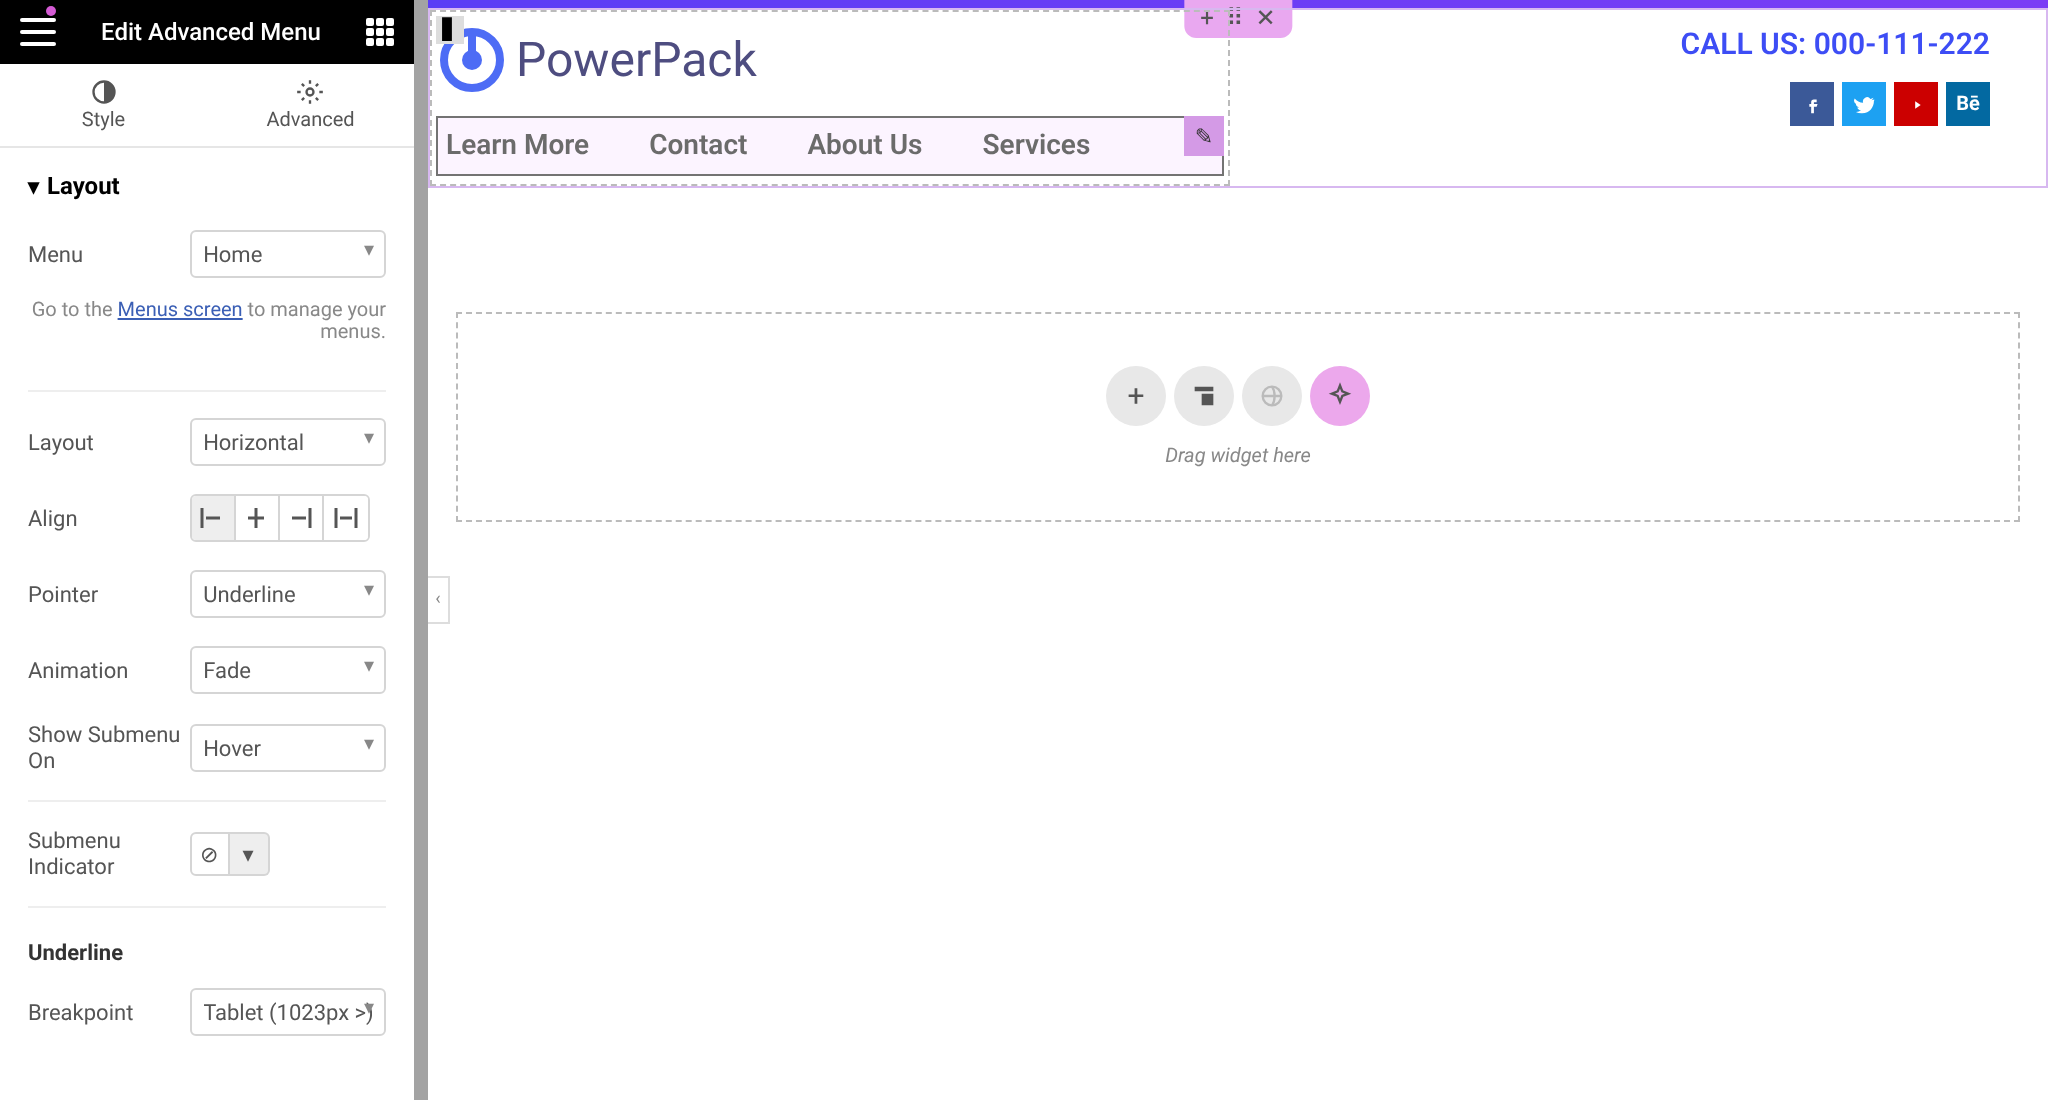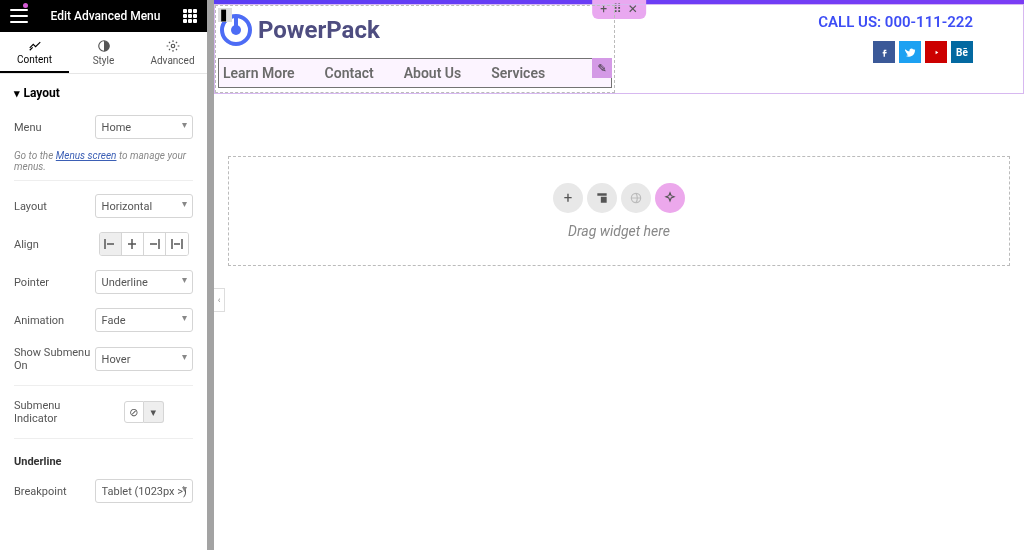--- a/index.html
+++ b/index.html
@@ -19,25 +19,25 @@
 .tab { flex: 1; display: flex; flex-direction: column; align-items: center; justify-content: center; font-size: 10px; color: #555; cursor: pointer; gap: 2px; }
 .tab.active { border-bottom: 2px solid #000; color: #000; }
 .tab svg { width: 14px; height: 14px; }
 
 .panel { flex: 1; overflow-y: auto; padding: 0 14px 14px 14px; }
 .section-head { display: flex; align-items: center; gap: 4px; font-size: 12px; font-weight: 700; padding: 12px 0 8px 0; cursor: pointer; }
 .section-head::before { content: "▾"; font-size: 11px; }
 
 .row { display: flex; align-items: center; justify-content: space-between; padding: 7px 0; font-size: 11px; color: #555; }
 .row .label { flex: 0 0 45%; }
-.row .ctrl { flex: 0 0 55%; display: flex; justify-content: center; }
+.row .ctrl { flex: 0 0 55%; display: flex; justify-content: flex-start; }
 .select { width: 100%; height: 24px; border: 1px solid #d5d5d5; border-radius: 3px; font-size: 11px; padding: 0 6px; background: #fff; color: #555; appearance: none; position: relative; }
 .select-wrap { position: relative; width: 100%; }
 .select-wrap::after { content: "▾"; position: absolute; right: 6px; top: 4px; font-size: 10px; color: #888; pointer-events: none; }
-.hint { font-size: 10px; font-style: italic; color: #888; margin: 4px 0 8px 0; }
+.hint { font-size: 10px; color: #888; margin: 4px 0 23px 0; text-align: right; }
 .hint a { color: #3b5fb5; }
 .hr { border-top: 1px solid #eee; margin: 6px 0; }
 .btngroup { display: flex; border: 1px solid #d5d5d5; border-radius: 3px; overflow: hidden; }
 .btngroup button { width: 22px; height: 22px; border: none; border-right: 1px solid #d5d5d5; background: #fff; cursor: pointer; display: flex; align-items: center; justify-content: center; }
 .btngroup button:last-child { border-right: none; }
 .btngroup button.active { background: #eee; }
 .subhead { font-size: 11px; font-weight: 700; color: #333; padding: 10px 0 4px 0; }
 .iconbtn { width: 20px; height: 22px; border: 1px solid #d5d5d5; display: flex; align-items: center; justify-content: center; font-size: 11px; background: #fff; }
 .iconpair { display: flex; }
 .iconpair .iconbtn:first-child { border-radius: 3px 0 0 3px; }
@@ -49,40 +49,40 @@
 .topbar-handle { position: absolute; left: 50%; top: -1px; transform: translateX(-50%); background: #e9a8f0; border-radius: 0 0 6px 6px; padding: 3px 8px; display: flex; gap: 6px; align-items: center; }
 .topbar-handle span { font-size: 12px; color: #555; cursor: pointer; }
 
 .stage { flex: 1; padding: 0; position: relative; }
 .inner-outline { border: 1px solid #d7b8f0; margin: 0; padding: 0; }
 .header-row { display: flex; }
 .header-left { width: 400px; padding: 0; position: relative; border: 1px dashed #bbb; }
 .header-left .minihandle { position: absolute; top: 2px; left: 2px; width: 14px; height: 14px; background: #ddd; font-size: 10px; display: flex; align-items: center; justify-content: center; }
 .logo-wrap { display: flex; align-items: center; gap: 6px; padding: 8px 4px 10px 4px; }
 .logo-wrap svg { width: 32px; height: 32px; }
-.logo-txt { font-size: 24px; font-weight: 700; color: #4e4d80; }
+.logo-txt { font-size: 24px; font-weight: 400; color: #4e4d80; }
 
 .navmenu { border: 1px solid #737373; background: #fcf4ff; margin: 2px 2px 4px 2px; padding: 6px 4px; display: flex; gap: 30px; align-items: center; position: relative; }
 .navmenu a { font-size: 14px; font-weight: 600; color: #6b6b6b; text-decoration: none; }
 .navmenu .editpen { position: absolute; right: -1px; top: -1px; width: 20px; height: 20px; background: #d49ae6; display: flex; align-items: center; justify-content: center; color: #333; font-size: 11px; }
 
-.header-right { flex: 1; display: flex; flex-direction: column; align-items: flex-end; padding: 8px 50px 8px 0; gap: 10px; }
+.header-right { flex: 1; display: flex; flex-direction: column; align-items: flex-end; padding: 8px 28px 8px 0; gap: 10px; }
 .callus { font-size: 15px; font-weight: 600; color: #3d4df5; }
 .socials { display: flex; gap: 4px; }
 .socials a { width: 22px; height: 22px; display: flex; align-items: center; justify-content: center; color: #fff; font-size: 11px; }
 .socials a.fb { background: #3b5998; }
 .socials a.tw { background: #1da1f2; }
 .socials a.yt { background: #cc0000; }
 .socials a.be { background: #0369a1; font-weight: 700; font-size: 10px; }
 
 .drop-sec { margin: 62px 14px 0 14px; border: 1px dashed #bbb; padding: 26px 0; display: flex; flex-direction: column; align-items: center; gap: 10px; }
 .drop-sec .btnrow { display: flex; gap: 4px; }
 .drop-sec .circ { width: 30px; height: 30px; border-radius: 50%; background: #e8e8e8; display: flex; align-items: center; justify-content: center; font-size: 15px; color: #555; cursor: pointer; }
 .drop-sec .circ.pink { background: #eca8ec; color: #555; }
-.drop-sec .hintc { font-size: 14px; font-style: italic; color: #888; }
+.drop-sec .hintc { font-size: 10px; font-style: italic; color: #888; }
 
 .collapse-btn { position: absolute; left: 0px; top: 284px; width: 11px; height: 24px; border: 1px solid #ddd; border-left: none; background: #fff; font-size: 9px; color: #888; display: flex; align-items: center; justify-content: center; cursor: pointer; }
 </style>
 </head>
 <body>
 
 <div class="sidebar">
   <div class="sb-header">
     <div class="hamburger">
         <span></span>
@@ -98,27 +98,20 @@
         <i></i>
         <i></i>
         <i></i>
         <i></i>
         <i></i>
         <i></i>
       </div>
   </div>
 
   <div class="tabs">
-    <div class="tab active">
-      <svg viewBox="0 0 24 24">
-          <path d="M3 17l6-6 4 4 8-8" fill="none" stroke="#000" stroke-width="2"></path>
-          <path d="M3 21l5-5" stroke="#000" stroke-width="2"></path>
-        </svg>
-      <span>Content</span>
-    </div>
     <div class="tab">
       <svg viewBox="0 0 24 24">
           <circle cx="12" cy="12" r="9" fill="none" stroke="#555" stroke-width="2"></circle>
           <path d="M12 3a9 9 0 010 18z" fill="#555"></path>
         </svg>
       <span>Style</span>
     </div>
     <div class="tab">
       <svg viewBox="0 0 24 24">
           <circle cx="12" cy="12" r="3" fill="none" stroke="#555" stroke-width="2"></circle>

